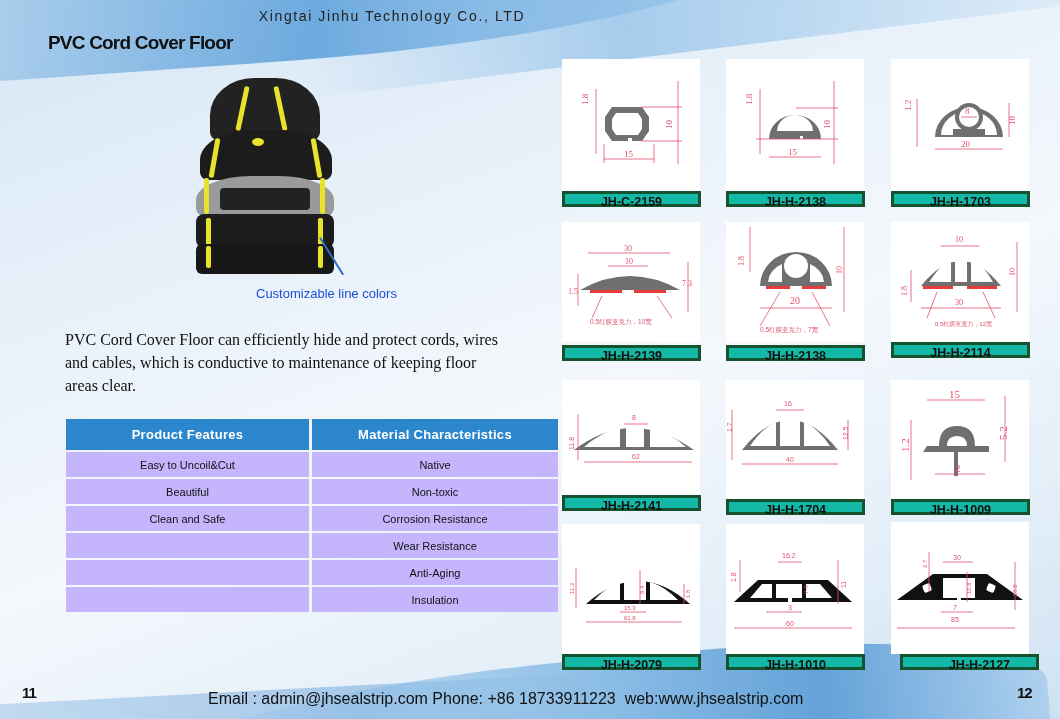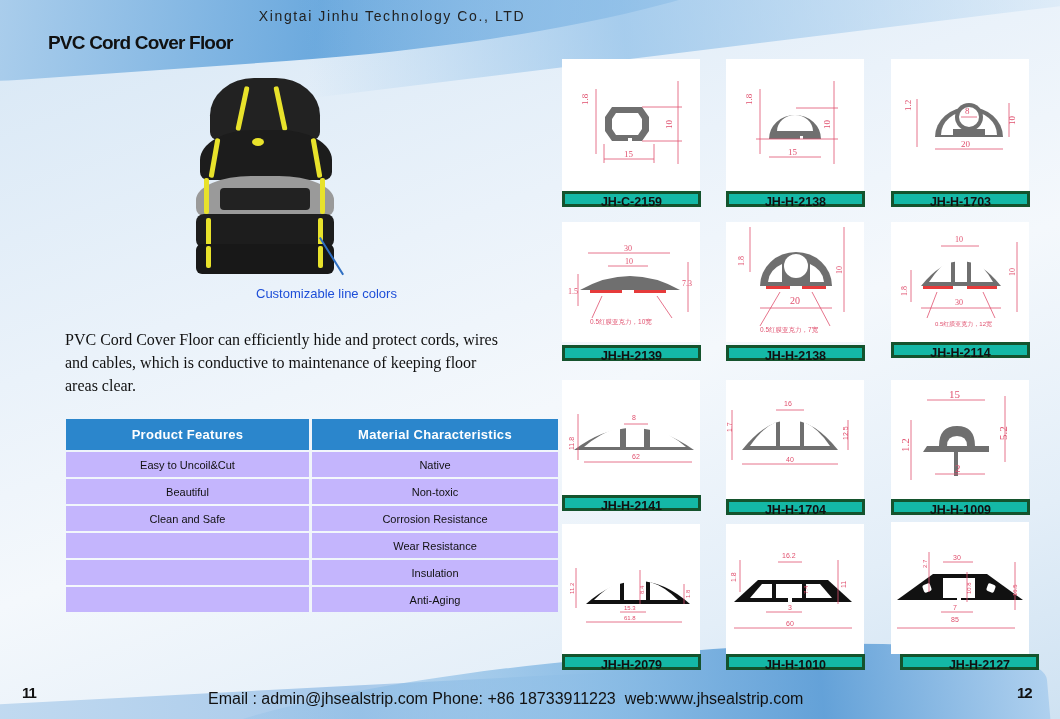--- a/index.html
+++ b/index.html
@@ -150,25 +150,25 @@
     <tr>
         <td class="c1">Clean and Safe</td>
         <td class="c2">Corrosion Resistance</td>
       </tr>
     <tr>
         <td class="c1"></td>
         <td class="c2">Wear Resistance</td>
       </tr>
     <tr>
         <td class="c1"></td>
+        <td class="c2">Anti-Aging</td>
+      </tr>
+    <tr>
+        <td class="c1"></td>
         <td class="c2">Insulation</td>
-      </tr>
-    <tr>
-        <td class="c1"></td>
-        <td class="c2">Anti-Aging</td>
       </tr>
   </tbody>
 </table>
 
 <div class="card" style="left:562px;top:59px;height:132px;">
   <svg width="138" height="132">
     <path d="M50 48 h30 l7 10 v14 l-7 10 h-10 v-3 h-4 v3 h-16 l-7 -10 v-14 z" fill="#6f6f6f"></path>
     <path d="M54 54 h22 l4 6 v10 l-4 6 h-22 l-4 -6 v-10 z" fill="#fff"></path>
     <g stroke="#e0506e" stroke-width=".8" fill="none">
         <line x1="34" y1="30" x2="34" y2="95"></line>

